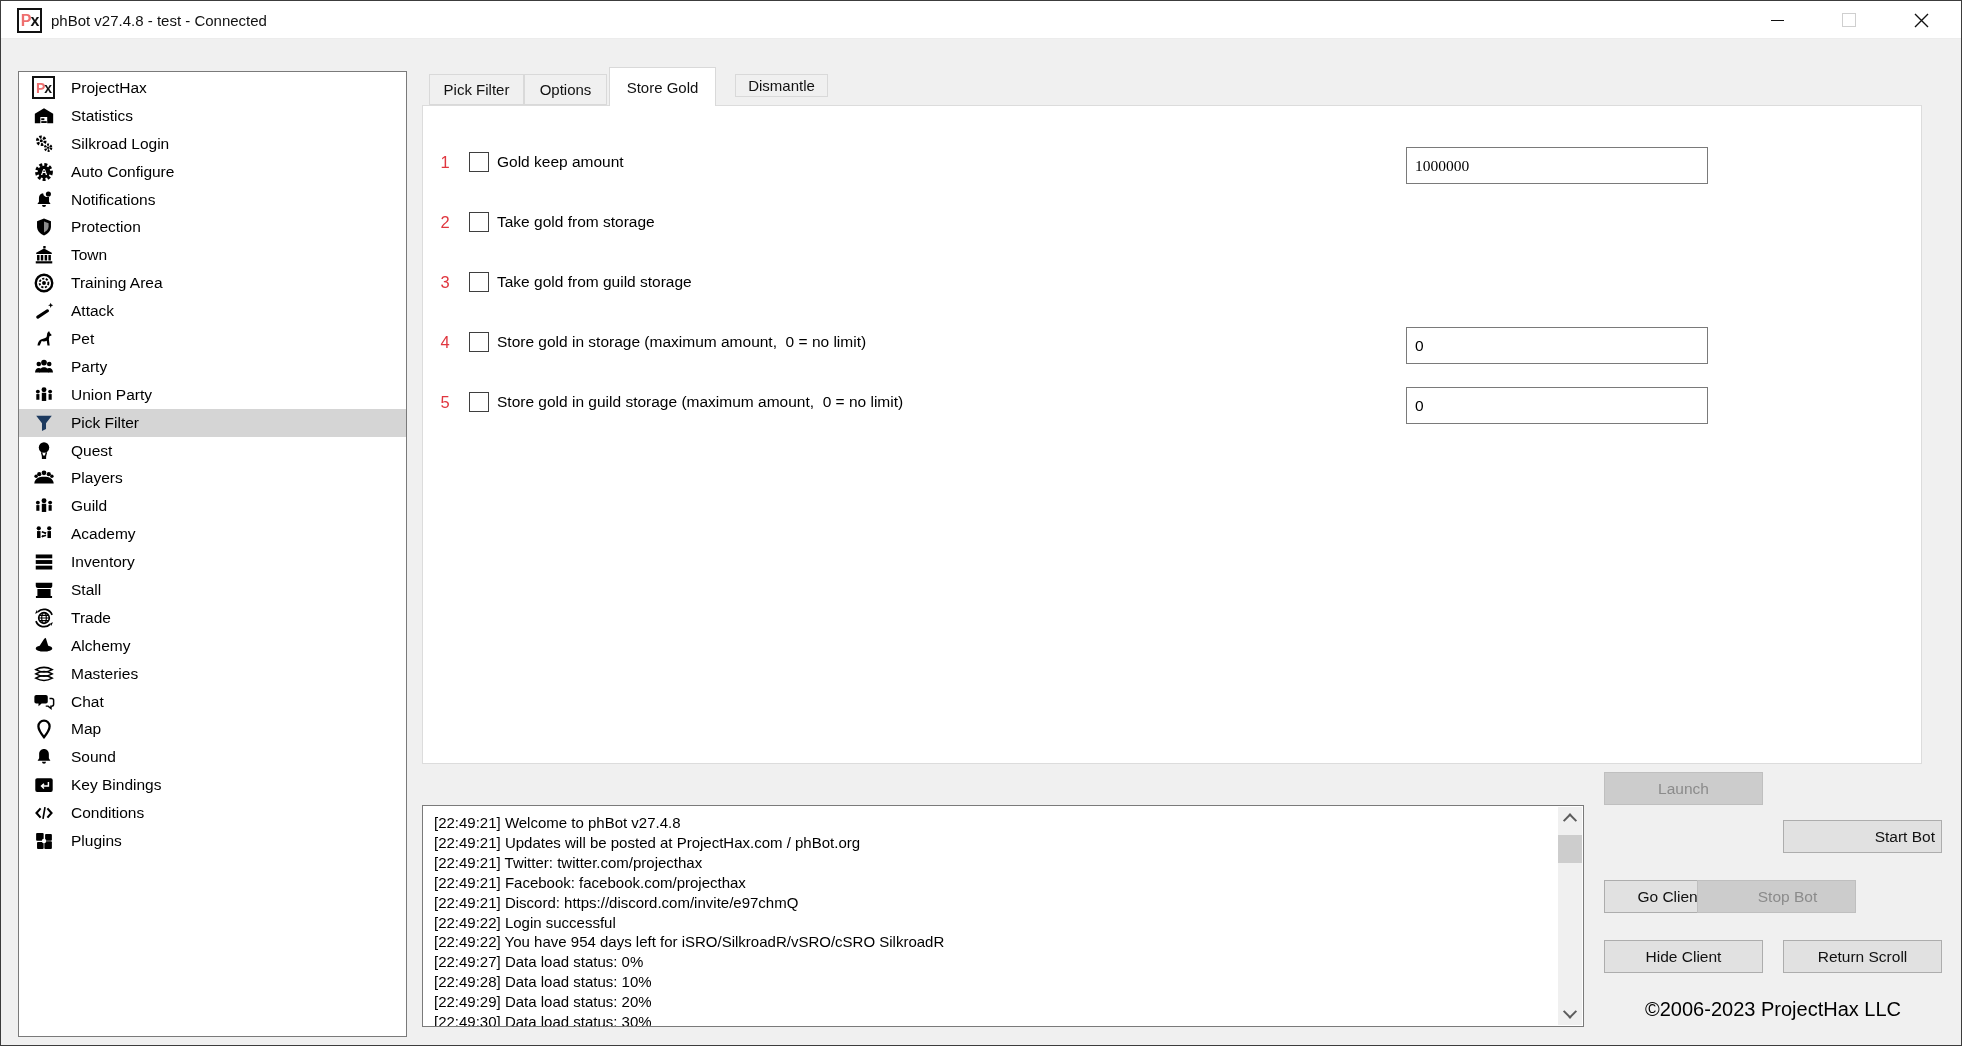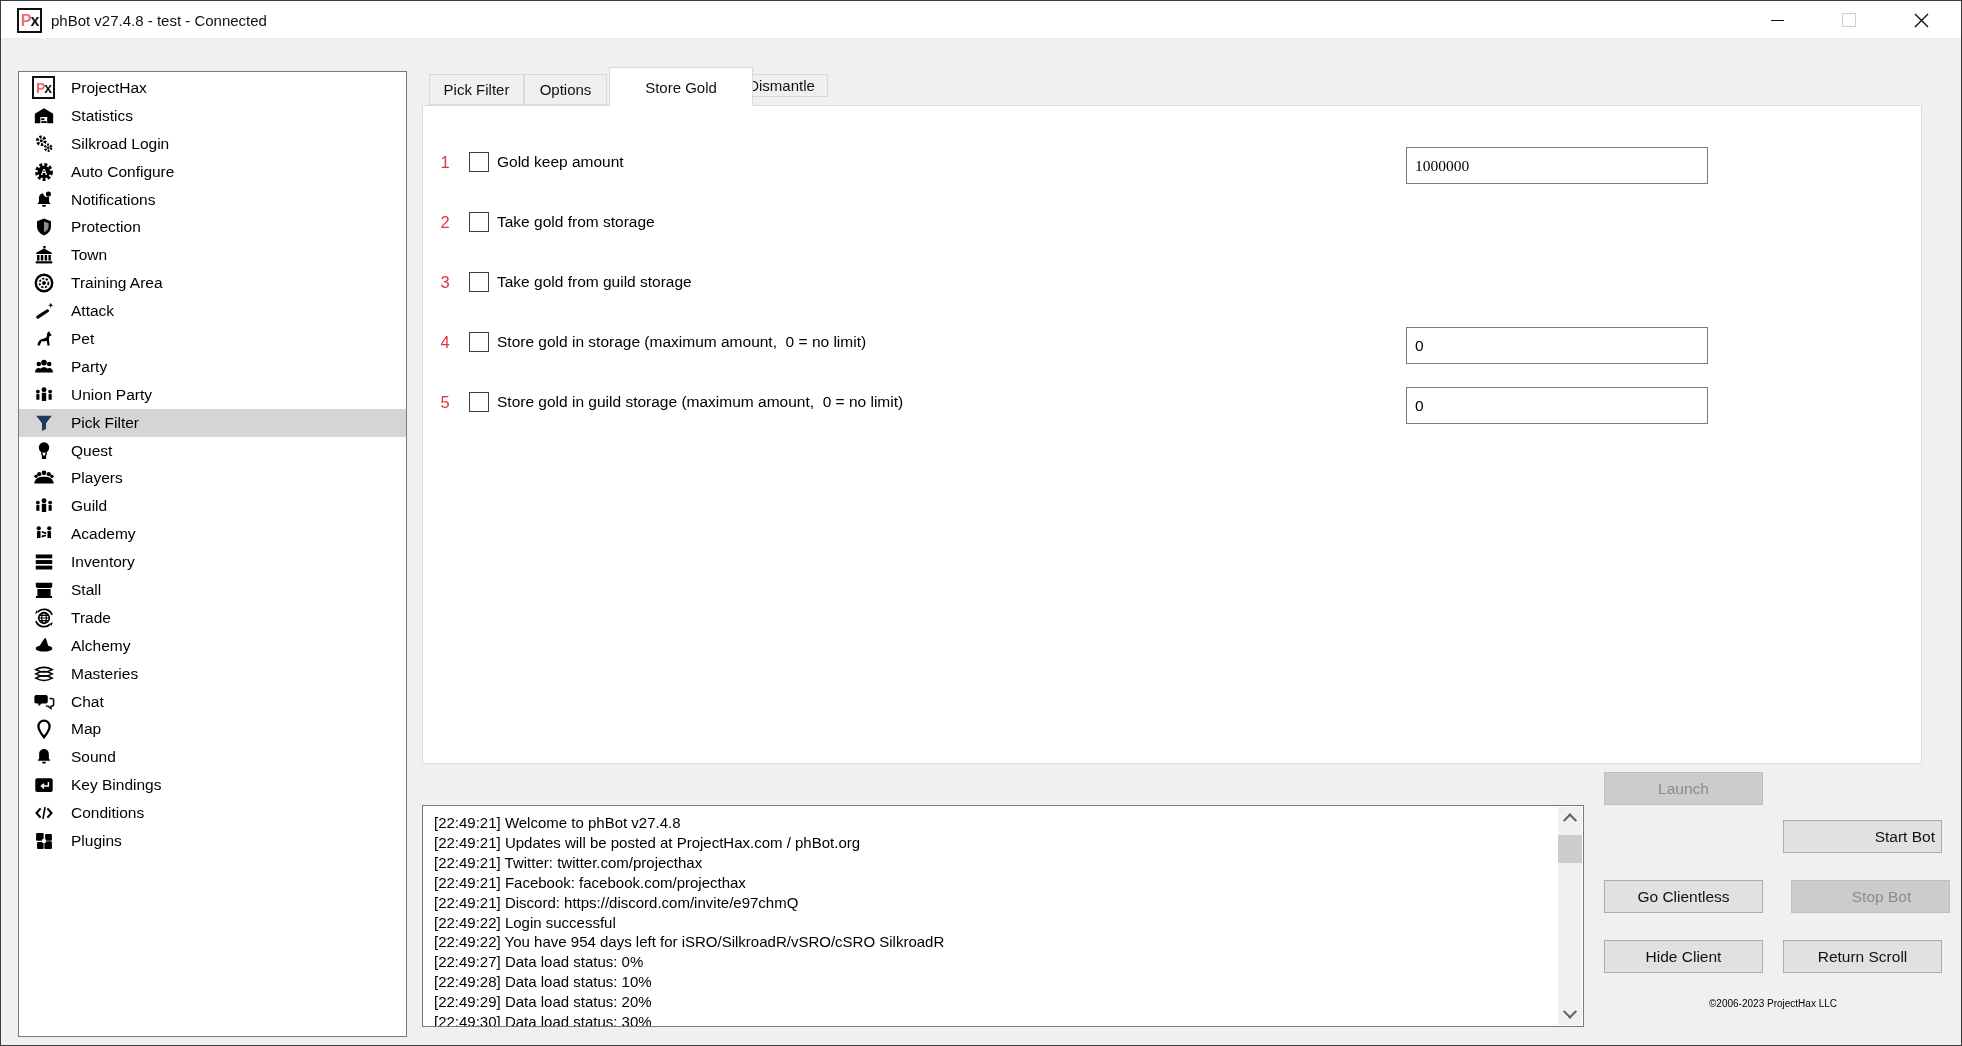--- a/index.html
+++ b/index.html
@@ -40,21 +40,21 @@
   .scroll-btn{position:absolute;left:0;width:24px;height:24px;display:flex;align-items:center;justify-content:center;}
   .scroll-btn.up{top:0;}
   .scroll-btn.down{bottom:0;}
   .chev{display:block;width:8px;height:8px;border-left:2.2px solid #5c5c5c;border-top:2.2px solid #5c5c5c;}
   .chev.upc{transform:rotate(45deg) translate(1px,1px);}
   .chev.dnc{transform:rotate(225deg) translate(1px,1px);}
   .scroll-thumb{position:absolute;left:0;top:28px;width:24px;height:28px;background:#cdcdcd;}
   
   .action-btn{position:absolute;width:159px;height:33px;font-family:"Liberation Sans",sans-serif;font-size:15.5px;background:#e1e1e1;border:1px solid #adadad;color:#111;}
   .action-btn.disabled{background:#cccccc;border-color:#bfbfbf;color:#8b8b8b;}
-  .copyright{position:absolute;left:1603px;top:997px;width:338px;text-align:center;font-size:10px;color:#000;}
+  .copyright{position:absolute;left:1603px;top:997px;width:338px;text-align:center;font-size:20px;color:#000;}
 </style>
 </head>
 <body>
 
 <div class="window">
 
   <div class="titlebar">
     <div class="pxlogo">
       <span class="p">P</span>
         <span class="x">x</span>
@@ -366,21 +366,21 @@
             <circle cx="12" cy="12" r="2.4" fill="#fff"></circle>
           </svg>
         </span>
         <span class="side-label">Plugins</span>
       </div>
     </div>
 
   <div id="tabbar">
       <div class="tab" style="left: 428px; width: 95px; top: 73px; height: 31px;">Pick Filter</div>
       <div class="tab" style="left: 523px; width: 83px; top: 73px; height: 31px;">Options</div>
-      <div class="tab active" style="left: 608px; width: 144px; top: 66px; height: 39px;">Store Gold</div>
+      <div class="tab active" style="left: 608px; width: 107px; top: 66px; height: 39px;">Store Gold</div>
       <div class="tab" style="left: 734px; width: 93px; top: 73px; height: 23px;">Dismantle</div>
     </div>
 
   <div class="panel" id="goldpanel">
       <div class="gold-row" style="top: 43px;">
         <span class="row-num" style="color:#e0363f">1</span>
         <span class="checkbox"></span>
         <span class="row-label">Gold keep amount</span>
       </div>
       <input class="gold-input" type="text" value="1000000" style="top: 41px; font-family: Liberation Serif, serif;">
@@ -430,20 +430,20 @@
       <div class="scroll-btn down">
           <span class="chev dnc"></span>
         </div>
     </div>
   </div>
 
   <div id="actions">
       <button class="action-btn disabled" disabled="" style="left: 1603px; top: 771px;">Launch</button>
       <button class="action-btn" style="left: 1782px; top: 819px; text-align: right;">Start Bot</button>
       <button class="action-btn" style="left: 1603px; top: 879px;">Go Clientless</button>
-      <button class="action-btn disabled" disabled="" style="left: 1790px; top: 879px; padding-left: 28px;">Stop Bot</button>
+      <button class="action-btn disabled" disabled="" style="left: 1696px; top: 879px; padding-left: 28px;">Stop Bot</button>
       <button class="action-btn" style="left: 1603px; top: 939px;">Hide Client</button>
       <button class="action-btn" style="left: 1782px; top: 939px;">Return Scroll</button>
     </div>
 
   <div class="copyright">©2006-2023 ProjectHax LLC</div>
 
 </div>
 
 </body></html>

